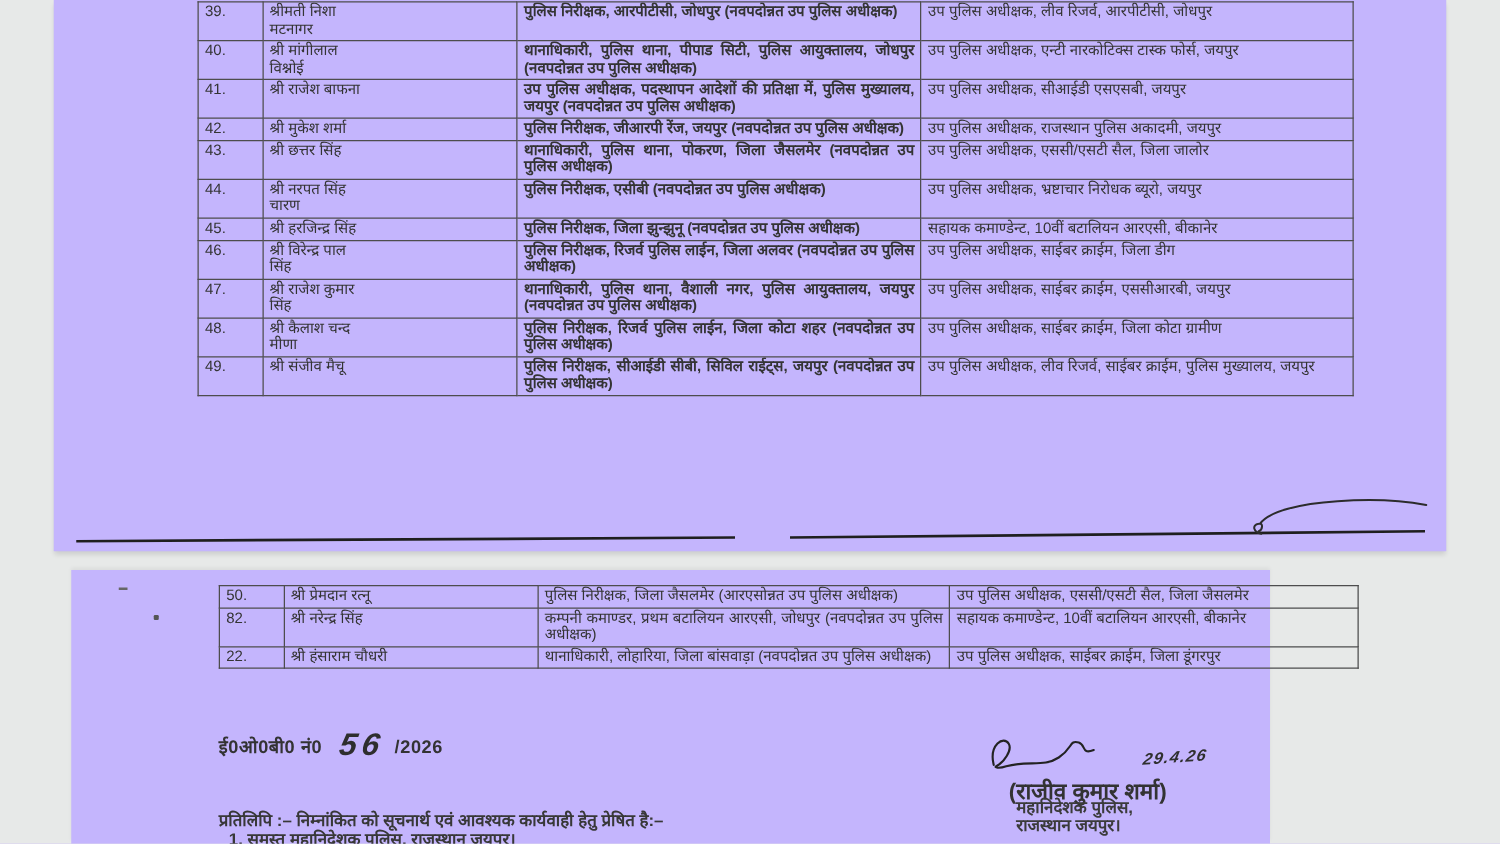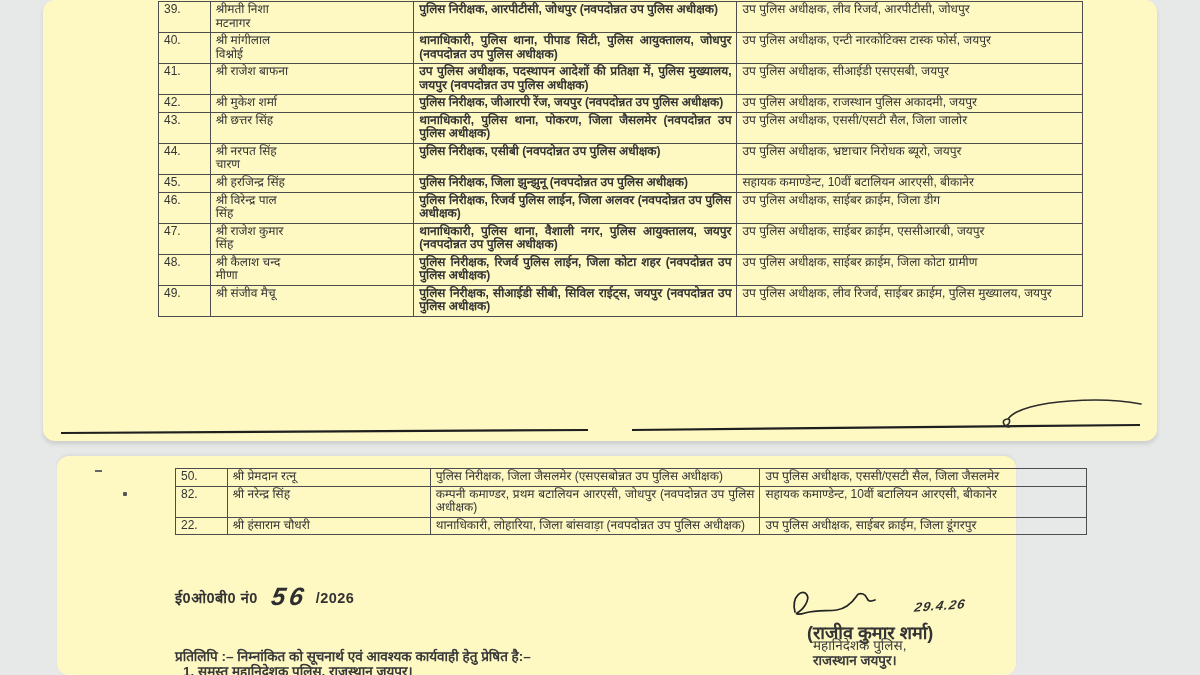--- a/index.html
+++ b/index.html
@@ -2,21 +2,21 @@
 <html><head>
 <meta charset="utf-8">
 <style>
   html,body{margin:0;padding:0;}
   body{
     width:1200px;height:675px;overflow:hidden;position:relative;
     background:#e7e9e8;
     font-family:"Liberation Sans","DejaVu Sans",sans-serif;
     color:#3a3a3a;
   }
-  .page{position:absolute;background:#fef9c3;border-radius:12px;}
+  .page{position:absolute;background:#c4b5fd;}
   #page1{left:43px;top:0;width:1114px;height:441px;}
   #page2{left:57px;top:456px;width:959px;height:219px;box-shadow:0 -2px 3px rgba(0,0,0,.05);}
 
   table.scan{
     border-collapse:collapse;
     table-layout:fixed;
     font-size:12px;
     line-height:1.13;
     color:#343434;
   }
@@ -49,21 +49,21 @@
     display:inline-block;font-size:25px;font-weight:600;font-style:italic;
     letter-spacing:4px;transform:skewX(-10deg) translateY(2px);margin:0 8px 0 14px;color:#2e2e2e;
   }
   .sig-block{position:absolute;left:688px;top:128px;width:340px;}
   .sig-scrawl{position:absolute;left:40px;top:0;width:230px;height:40px;}
   .sig-date{
     position:absolute;left:170px;top:14px;font-style:italic;font-size:13px;
     transform:skewX(-14deg) rotate(-4deg);color:#2f2f2f;letter-spacing:1px;font-weight:600;
   }
   .sig-name{position:absolute;left:62px;top:36px;font-size:18px;font-weight:bold;color:#333;white-space:nowrap;}
-  .sig-line1{position:absolute;left:68px;top:52px;font-size:13.5px;font-weight:400;color:#3b3b3b;white-space:nowrap;text-align:right;}
+  .sig-line1{position:absolute;left:68px;top:52px;font-size:13.5px;font-weight:700;color:#3b3b3b;white-space:nowrap;text-align:right;}
   .sig-line2{position:absolute;left:68px;top:67px;font-size:13.5px;font-weight:700;color:#3b3b3b;white-space:nowrap;}
   .copy-heading{position:absolute;left:118px;top:191px;font-size:13.5px;font-weight:600;color:#383838;white-space:nowrap;}
   .copy-item1{position:absolute;left:126px;top:206px;font-size:13.5px;font-weight:600;color:#383838;white-space:nowrap;}
 
   
   .speck1{position:absolute;left:38px;top:14px;width:7px;height:2px;background:#666;}
   .speck2{position:absolute;left:66px;top:36px;width:4px;height:4px;background:#555;border-radius:1px;}
 </style>
 </head>
 <body>
@@ -158,21 +158,21 @@
 
 <div class="page" id="page2">
   <div class="speck1"></div>
   <div class="speck2"></div>
 
   <table class="scan" id="table2">
     <tbody>
         <tr>
           <td class="no">50.</td>
           <td class="name">श्री प्रेमदान रत्नू</td>
-          <td class="from">पुलिस निरीक्षक, जिला जैसलमेर (एसएसबोन्नत उप पुलिस अधीक्षक)</td>
+          <td class="from">पुलिस निरीक्षक, जिला जैसलमेर (आरएसोन्नत उप पुलिस अधीक्षक)</td>
           <td class="to">उप पुलिस अधीक्षक, एससी/एसटी सैल, जिला जैसलमेर</td>
         </tr>
         <tr>
           <td class="no">82.</td>
           <td class="name">श्री नरेन्द्र सिंह</td>
           <td class="from">कम्पनी कमाण्डर, प्रथम बटालियन आरएसी, जोधपुर (नवपदोन्नत उप पुलिस अधीक्षक)</td>
           <td class="to">सहायक कमाण्डेन्ट, 10वीं बटालियन आरएसी, बीकानेर</td>
         </tr>
         <tr>
           <td class="no">22.</td>

